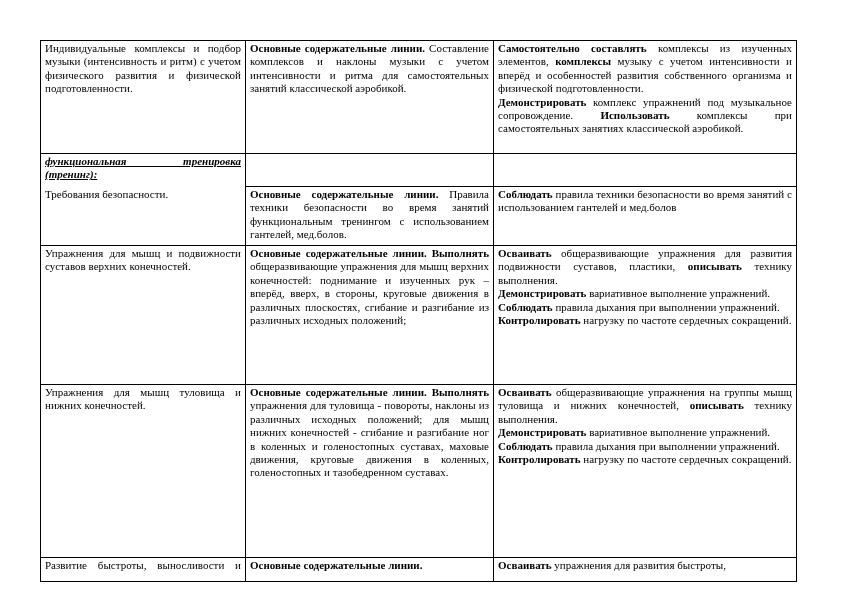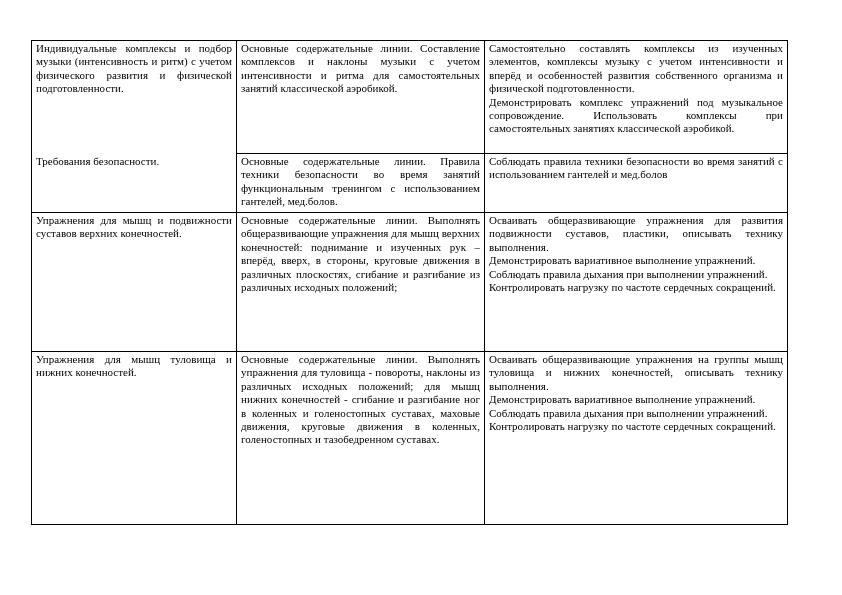--- a/index.html
+++ b/index.html
@@ -11,21 +11,21 @@
     position: relative;
     width: 842px;
     height: 595px;
     background: #ffffff;
     overflow: hidden;
     font-family: "Liberation Serif", "DejaVu Serif", serif;
     color: #000000;
   }
   table.doc-table {
     position: absolute;
-    left: 31px;
+    left: 40px;
     top: 40px;
     width: 756px;
     table-layout: fixed;
     border-collapse: collapse;
   }
   col.c1 { width: 205px; }
   col.c2 { width: 248px; }
   col.c3 { width: 303px; }
   td.cell {
     border: 1px solid #000000;
@@ -40,21 +40,21 @@
   tr.r2b { height: 59px;  }
   tr.r3  { height: 139px; margin-top: 44px; }
   tr.r4  { height: 173px; }
   tr.r5  { height: 24px;  }
   td.nb { border-bottom-style: hidden; }
   td.nt { border-top-style: hidden; }
   p.para {
     margin: 0;
     text-align: justify;
   }
-  .b { font-weight: normal; }
+  .b { font-weight: bold; }
   .i { font-style: italic; }
   .u { text-decoration: underline; }
   td.stretch p.para { text-align-last: justify; }
 </style>
 </head>
 <body>
 
 <div class="page">
   <table class="doc-table">
     <colgroup>
@@ -67,20 +67,27 @@
         <td class="cell">
             <p class="para"><span>Индивидуальные комплексы  и подбор музыки (интенсивность и ритм) с учетом физического развития и физической подготовленности.</span></p>
           </td>
         <td class="cell">
             <p class="para"><span class="b">Основные содержательные линии.</span><span> Составление комплексов и наклоны музыки с учетом интенсивности и ритма для самостоятельных занятий классической аэробикой.</span></p>
           </td>
         <td class="cell">
             <p class="para"><span class="b">Самостоятельно составлять</span><span> комплексы из изученных элементов, </span><span class="b">комплексы</span><span> музыку с учетом интенсивности и вперёд и особенностей развития собственного организма и физической подготовленности.</span></p>
             <p class="para"><span class="b">Демонстрировать</span><span> комплекс упражнений под музыкальное сопровождение. </span><span class="b">Использовать</span><span> комплексы при самостоятельных занятиях классической аэробикой.</span></p>
           </td>
+      </tr>
+      <tr class="r2a">
+        <td class="cell nb">
+            <p class="para"><span class="b i u">функциональная тренировка (тренинг):</span></p>
+          </td>
+        <td class="cell"></td>
+        <td class="cell"></td>
       </tr>
       <tr class="r2b">
         <td class="cell nt">
             <p class="para"><span>Требования безопасности.</span></p>
           </td>
         <td class="cell">
             <p class="para"><span class="b">Основные содержательные линии.</span><span> Правила техники безопасности во время занятий функциональным тренингом с использованием гантелей, мед.болов.</span></p>
           </td>
         <td class="cell">
             <p class="para"><span class="b">Соблюдать</span><span> правила техники безопасности во время занятий с использованием гантелей и мед.болов</span></p>
@@ -107,15 +114,26 @@
         <td class="cell">
             <p class="para"><span class="b">Основные содержательные линии.</span><span> </span><span class="b">Выполнять</span><span> упражнения для туловища - повороты, наклоны из различных исходных положений; для мышц нижних конечностей - сгибание и разгибание ног в  коленных и голеностопных суставах, маховые движения, круговые движения  в коленных, голеностопных и  тазобедренном суставах.</span></p>
           </td>
         <td class="cell">
             <p class="para"><span class="b">Осваивать</span><span>  общеразвивающие упражнения  на группы мышц туловища и нижних конечностей, </span><span class="b">описывать</span><span> технику выполнения.</span></p>
             <p class="para"><span class="b">Демонстрировать</span><span> вариативное выполнение упражнений.</span></p>
             <p class="para"><span class="b">Соблюдать</span><span> правила дыхания при выполнении упражнений.</span></p>
             <p class="para"><span class="b">Контролировать</span><span> нагрузку  по частоте сердечных сокращений.</span></p>
           </td>
       </tr>
+      <tr class="r5">
+        <td class="cell stretch">
+            <p class="para"><span>Развитие быстроты, выносливости и</span></p>
+          </td>
+        <td class="cell">
+            <p class="para"><span class="b">Основные содержательные линии.</span></p>
+          </td>
+        <td class="cell">
+            <p class="para"><span class="b">Осваивать</span><span> упражнения для развития быстроты,</span></p>
+          </td>
+      </tr>
     </tbody>
   </table>
 </div>
 
 </body></html>

